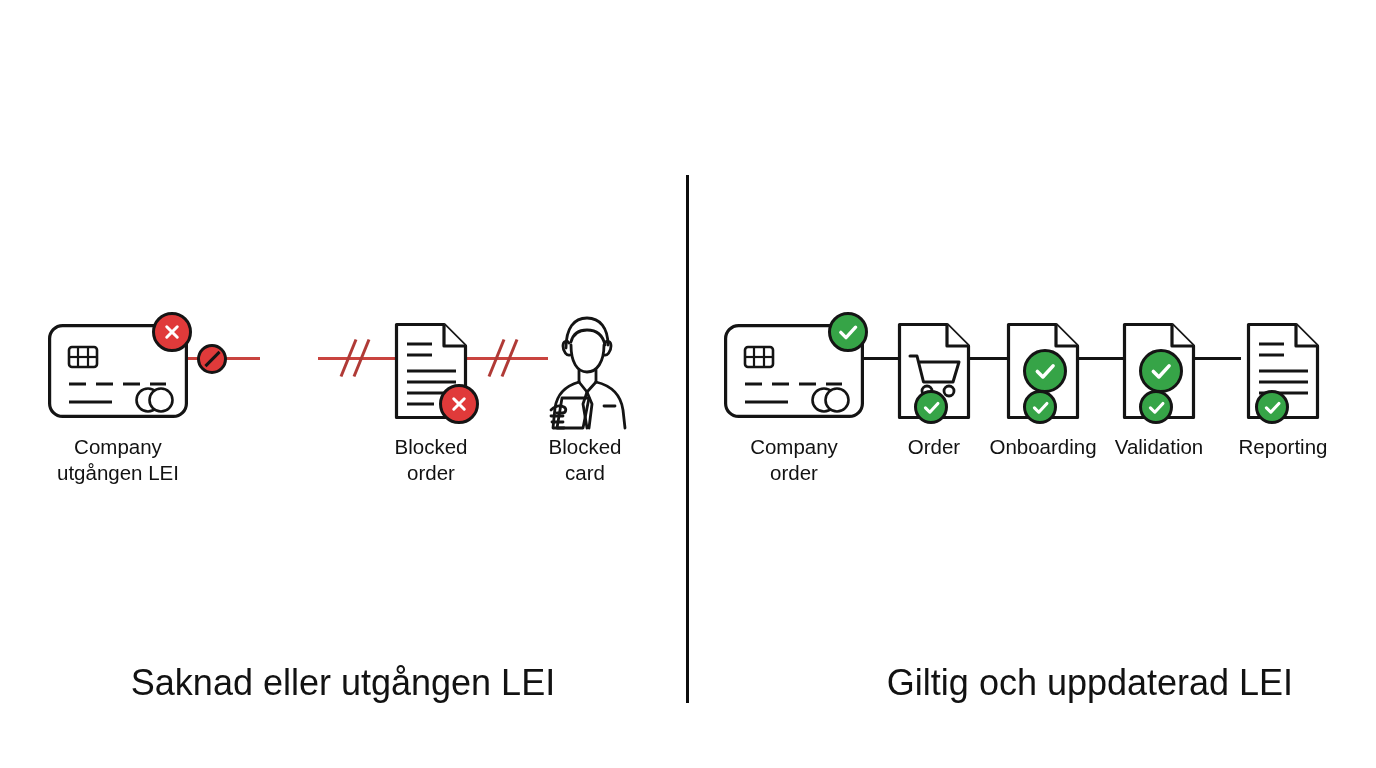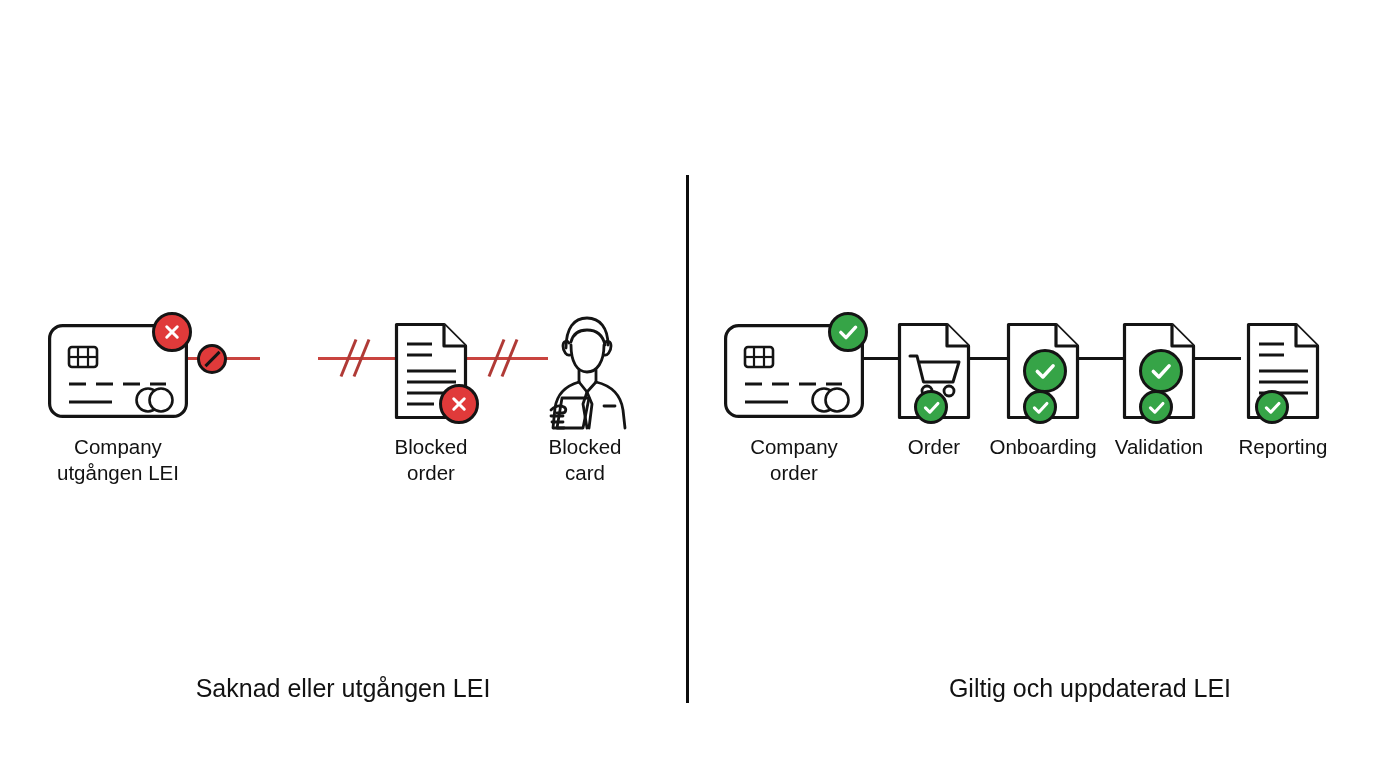--- a/index.html
+++ b/index.html
@@ -168,24 +168,23 @@
     top: 0;
     width: 104px;
     height: 118px;
   }
 
   
   .caption {
     position: absolute;
     top: 662px;
     text-align: center;
-    font-size: 25px;
+    font-size: 36px;
     color: #121212;
     white-space: nowrap;
-    margin-top: 12px;
   }
   .caption.left  { left: 0;   width: 686px; }
   .caption.right { left: 690px; width: 800px; }
 </style>
 </head>
 <body>
 
 <div id="stage">
 
 

